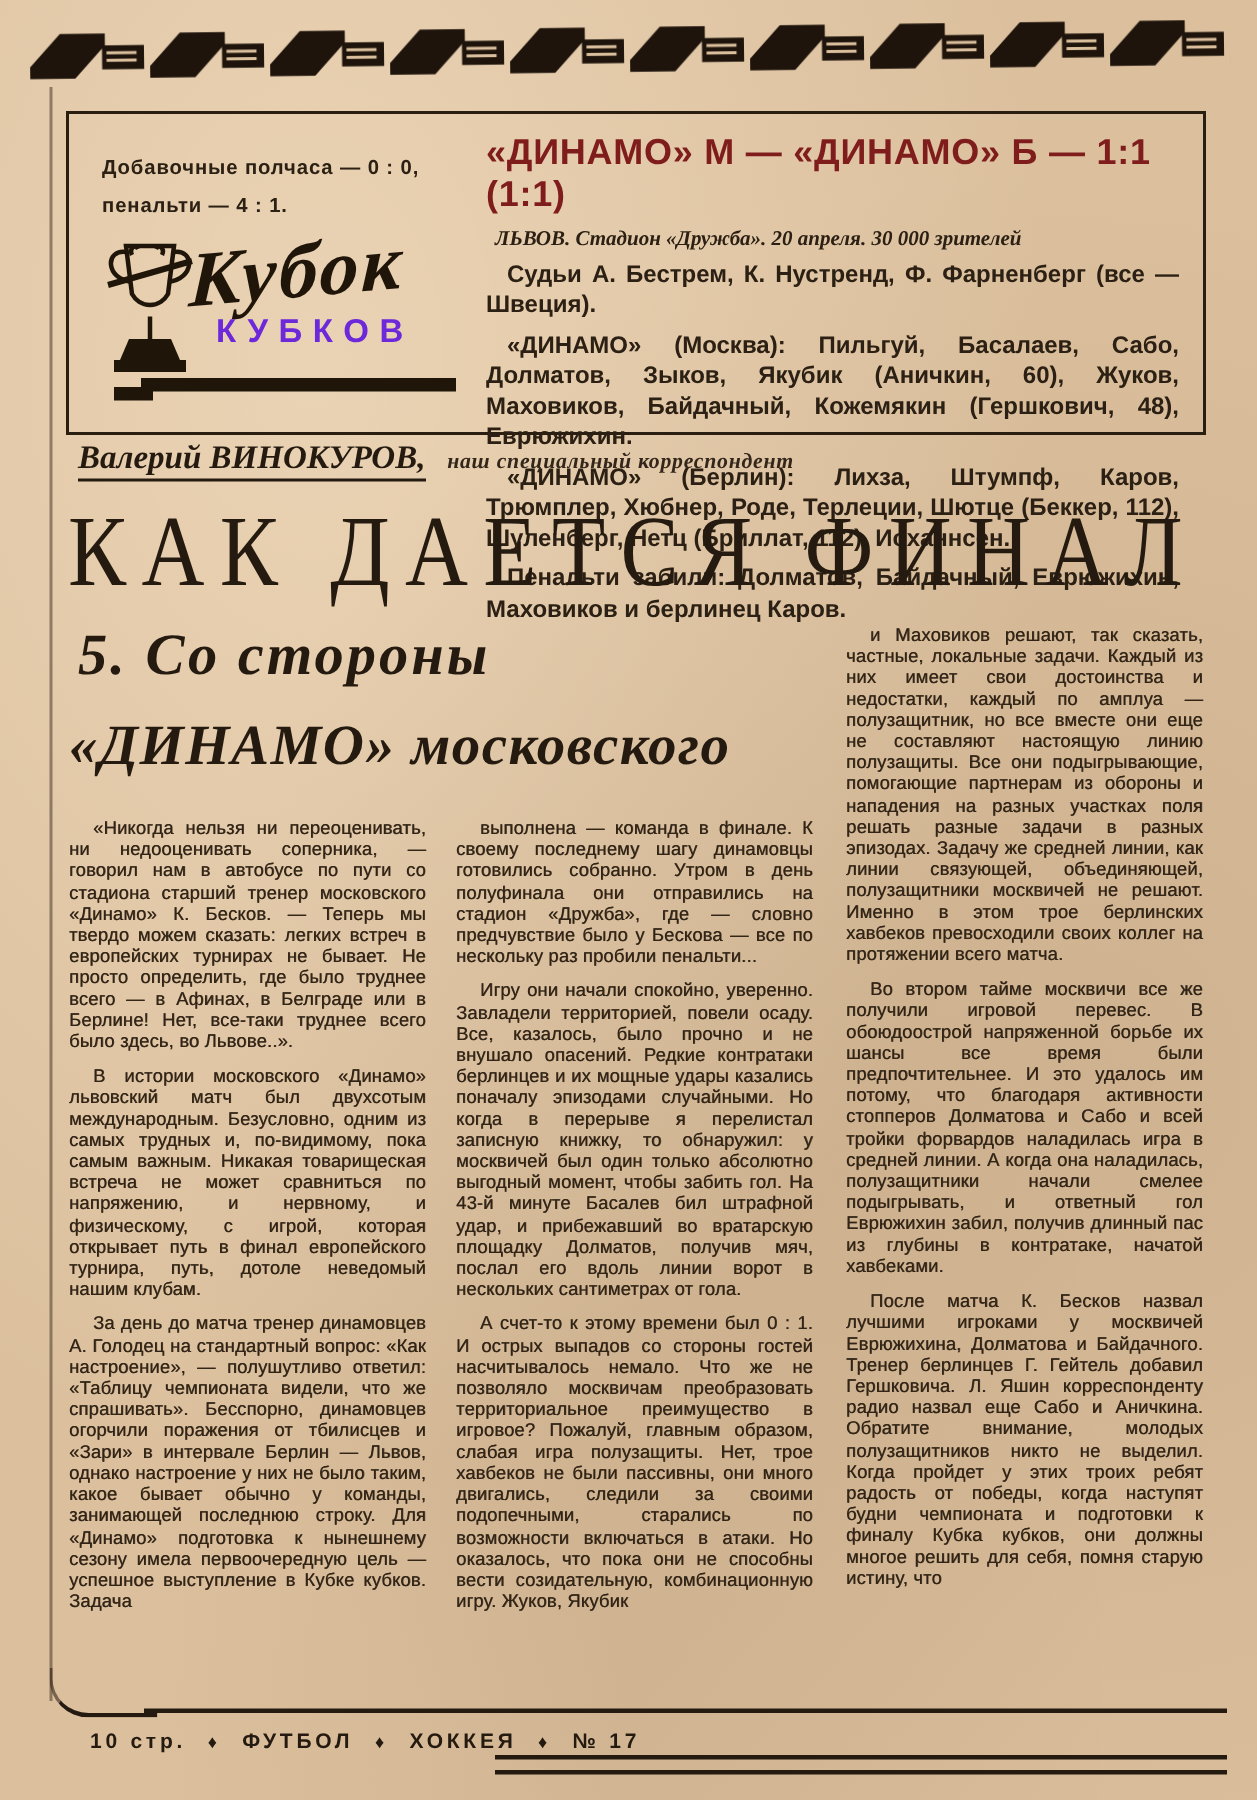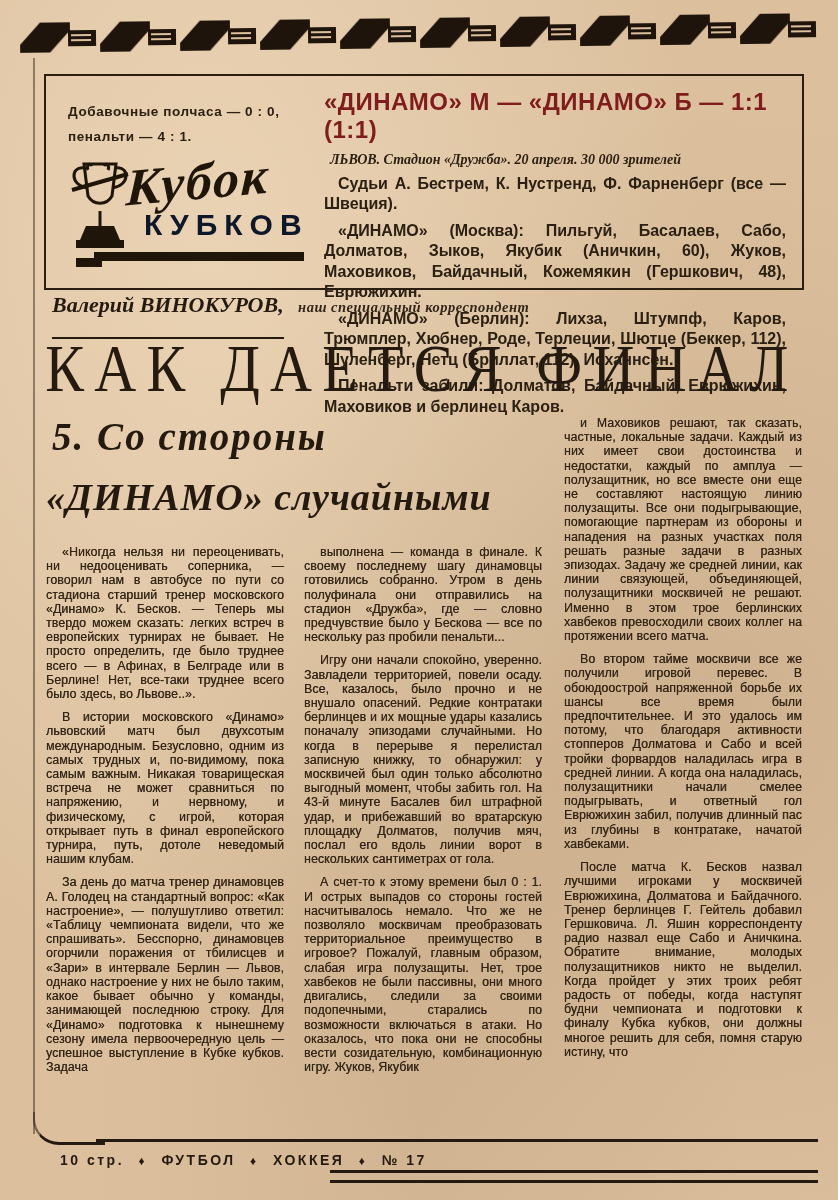--- a/index.html
+++ b/index.html
@@ -24,34 +24,34 @@
     border-top:3px solid #241a10;border-bottom:3px solid #241a10;}
   
   .header-box{position:absolute;left:44px;top:74px;width:756px;height:212px;
     border:2px solid #2a1e10;display:flex;}
   .hb-left{width:268px;padding:28px 10px 0 22px;box-sizing:border-box;position:relative;}
   .extra-line{font-size:13.5px;font-weight:bold;letter-spacing:0.6px;margin:0 0 10px 0;color:#2b2013;}
   .logo{position:relative;margin-top:12px;height:130px;}
   .logo-script{position:absolute;left:58px;top:-4px;font-family:"Liberation Serif",serif;
     font-style:italic;font-weight:bold;font-size:52px;color:#1f1509;
     transform:rotate(-5deg) skewX(-8deg);letter-spacing:2px;}
-  .logo-caps{position:absolute;left:76px;top:52px;font-size:30px;font-weight:bold;
-    letter-spacing:7px;color:#0f172a;text-align:right;}
+  .logo-caps{position:absolute;left:76px;top:52px;font-size:22px;font-weight:bold;
+    letter-spacing:7px;color:#6d28d9;text-align:right;}
   .logo-bar{position:absolute;left:26px;top:96px;width:210px;height:9px;background:#1f1509;}
   .logo-bar2{position:absolute;left:8px;top:102px;width:26px;height:9px;background:#1f1509;}
   .hb-right{flex:1;padding:10px 16px 0 10px;box-sizing:border-box;}
   .match-title{font-size:24px;font-weight:bold;letter-spacing:0.5px;color:#7f1d1d;margin:2px 0 8px 0;}
   .venue{font-family:"Liberation Serif",serif;font-style:italic;font-size:14px;
     font-weight:bold;color:#2b2013;margin:0 0 6px 6px;}
   .hb-p{font-size:16px;font-weight:bold;line-height:1.28;text-align:justify;
     margin:0 0 6px 0;text-indent:14px;color:#2b2013;}
   
   .byline{position:absolute;left:52px;top:292px;white-space:nowrap;}
   .byline-author{font-family:"Liberation Serif",serif;font-style:italic;font-weight:bold;
-    font-size:22px;color:#241a10;border-bottom:2.5px solid #241a10;padding-bottom:20px;}
+    font-size:22px;color:#241a10;border-bottom:2.5px solid #241a10;padding-bottom:2px;}
   .byline-role{font-family:"Liberation Serif",serif;font-style:italic;font-size:14.5px;
     font-weight:bold;color:#33261a;margin-left:10px;letter-spacing:0.5px;}
   
   .headline{position:absolute;left:44px;top:330px;width:756px;text-align:center;
     font-family:"Liberation Serif",serif;font-weight:normal;font-size:57px;color:#241a10;
     letter-spacing:10px;white-space:nowrap;transform:scale(1.02,1.18);transform-origin:center top;}
   
   .article{position:absolute;left:46px;top:412px;width:756px;display:flex;}
   .left-two{width:496px;margin-right:22px;}
   .subhead{font-family:"Liberation Serif",serif;font-style:italic;font-weight:bold;color:#241a10;}
@@ -127,21 +127,21 @@
   <span class="byline-author">Валерий ВИНОКУРОВ,</span>
   <span class="byline-role">наш специальный корреспондент</span>
 </div>
 
 <div class="headline">КАК ДАЕТСЯ ФИНАЛ</div>
 
 <div class="article">
   <div class="left-two">
     <div class="subhead">
       <div class="sh1">5. Со стороны</div>
-      <div class="sh2">«ДИНАМО» случайными</div>
+      <div class="sh2">«ДИНАМО» московского</div>
     </div>
     <div class="cols2">
       <div class="col">
         <p>«Никогда нельзя ни переоценивать, ни недооценивать соперника, — говорил нам в автобусе по пути со стадиона старший тренер московского «Динамо» К. Бесков. — Теперь мы твердо можем сказать: легких встреч в европейских турнирах не бывает. Не просто определить, где было труднее всего — в Афинах, в Белграде или в Берлине! Нет, все-таки труднее всего было здесь, во Львове..».</p>
         <p>В истории московского «Динамо» львовский матч был двухсотым международным. Безусловно, одним из самых трудных и, по-видимому, пока самым важным. Никакая товарищеская встреча не может сравниться по напряжению, и нервному, и физическому, с игрой, которая открывает путь в финал европейского турнира, путь, дотоле неведомый нашим клубам.</p>
         <p>За день до матча тренер динамовцев А. Голодец на стандартный вопрос: «Как настроение», — полушутливо ответил: «Таблицу чемпионата видели, что же спрашивать». Бесспорно, динамовцев огорчили поражения от тбилисцев и «Зари» в интервале Берлин — Львов, однако настроение у них не было таким, какое бывает обычно у команды, занимающей последнюю строку. Для «Динамо» подготовка к нынешнему сезону имела первоочередную цель — успешное выступление в Кубке кубков. Задача</p>
       </div>
       <div class="col">
         <p>выполнена — команда в финале. К своему последнему шагу динамовцы готовились собранно. Утром в день полуфинала они отправились на стадион «Дружба», где — словно предчувствие было у Бескова — все по нескольку раз пробили пенальти...</p>
         <p>Игру они начали спокойно, уверенно. Завладели территорией, повели осаду. Все, казалось, было прочно и не внушало опасений. Редкие контратаки берлинцев и их мощные удары казались поначалу эпизодами случайными. Но когда в перерыве я перелистал записную книжку, то обнаружил: у москвичей был один только абсолютно выгодный момент, чтобы забить гол. На 43-й минуте Басалев бил штрафной удар, и прибежавший во вратарскую площадку Долматов, получив мяч, послал его вдоль линии ворот в нескольких сантиметрах от гола.</p>

